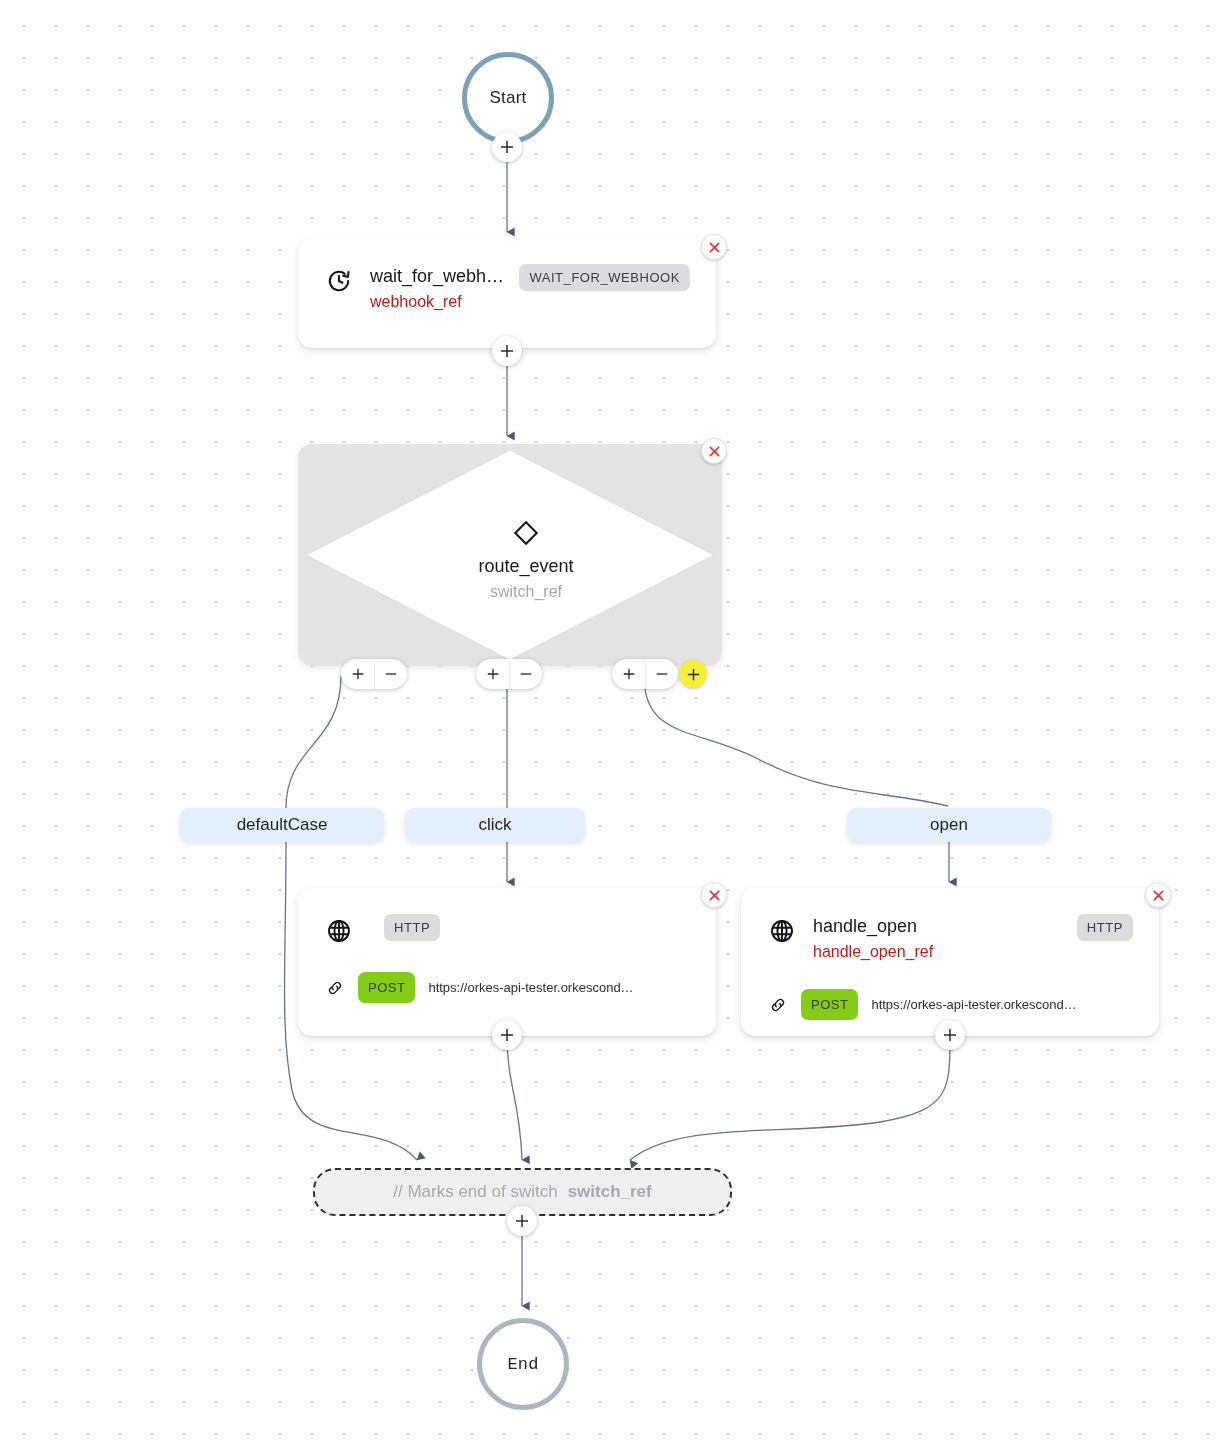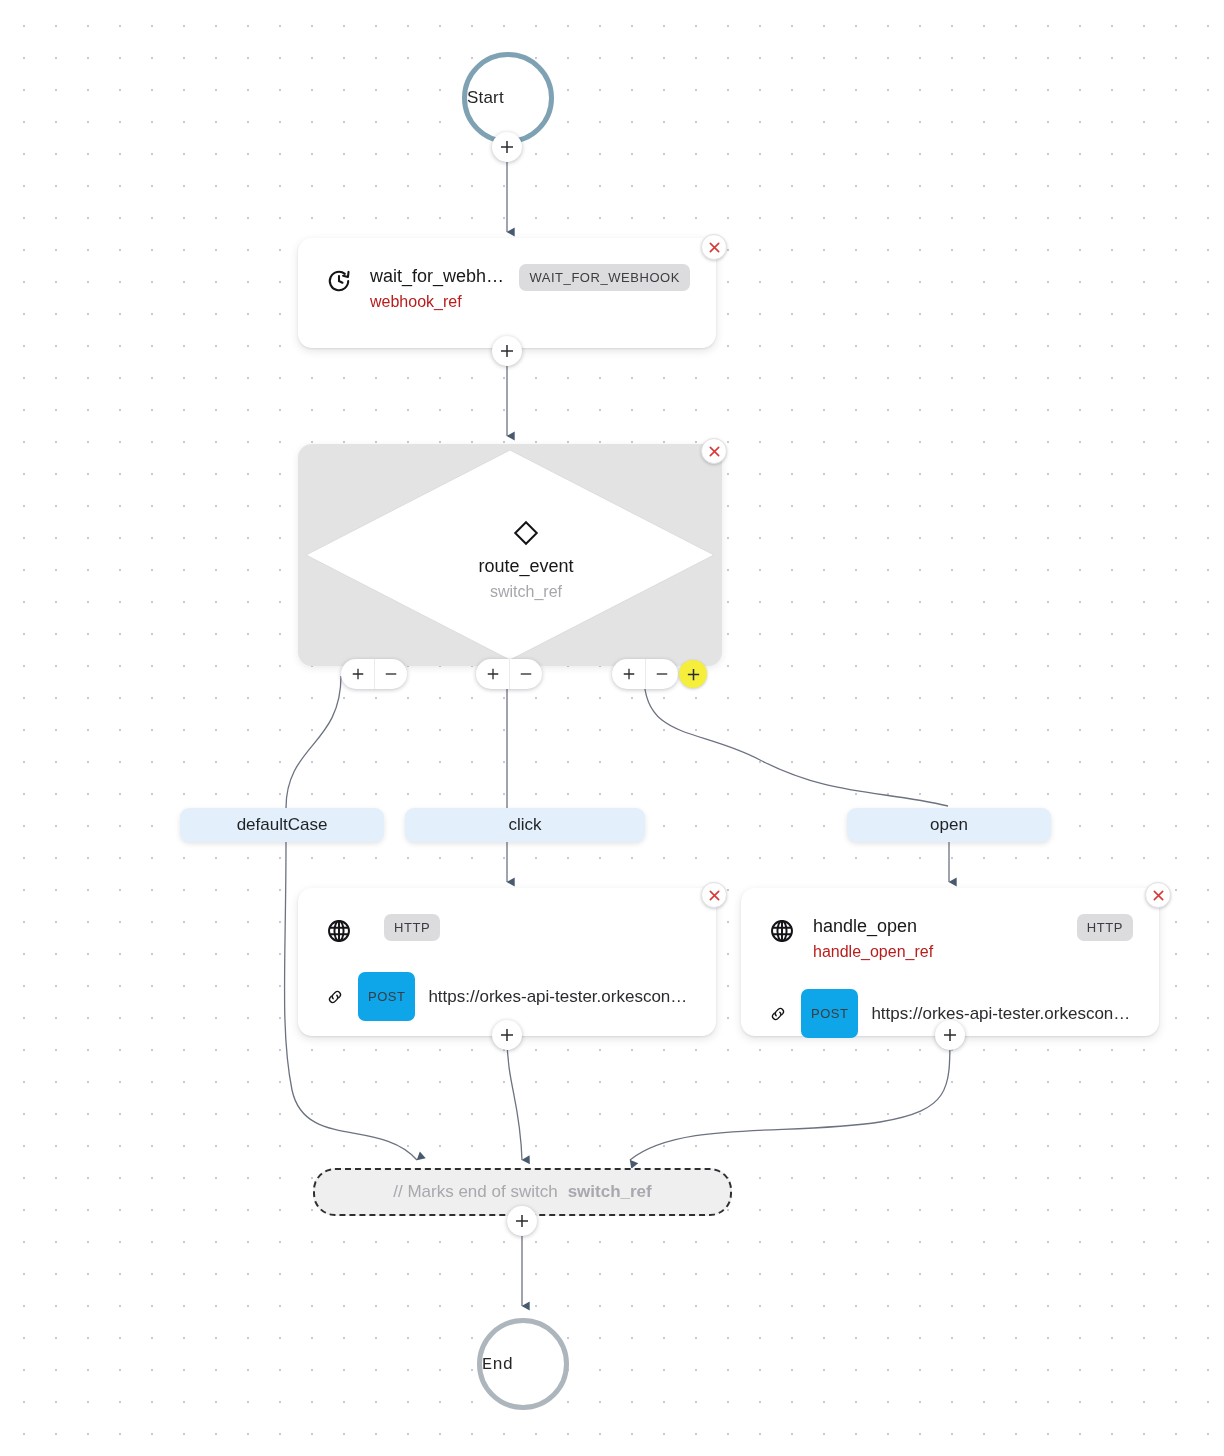--- a/index.html
+++ b/index.html
@@ -23,21 +23,21 @@
     width: 1224px; height: 1456px;
     pointer-events: none;
     z-index: 1;
   }
   .node { position: absolute; z-index: 3; }
 
   
   .terminal {
     border-radius: 50%;
     background: #ffffff;
-    display: flex; align-items: center; 
+    display: flex; align-items: center; justify-content: center;
     font-size: 17px;
     color: #262626;
     letter-spacing: .2px;
   }
   .terminal.start {
     width: 92px; height: 92px;
     border: 5px solid #7ea2b4;
   }
   .terminal.end {
     width: 92px; height: 92px;
@@ -88,32 +88,32 @@
     display: flex; align-items: center;
     padding: 0 26px 0 26px;
     margin-top: 26px;
   }
   .link-icon {
     width: 22px; flex: 0 0 22px;
     margin-right: 12px;
     display: flex; align-items: center; justify-content: center;
   }
   .method-badge {
-    background: #0ea5e9;
+    background: #84cc16;
     color: #3c3c41;
     border-radius: 7px;
     font-size: 13px;
     letter-spacing: .5px;
-    padding: 18px 10px;
+    padding: 9px 10px;
     line-height: 1;
     margin-right: 13px;
     white-space: nowrap;
   }
   .url-text {
-    font-size: 17px; color: #2b2b30;
+    font-size: 13px; color: #2b2b30;
     white-space: nowrap; overflow: hidden; text-overflow: ellipsis;
     flex: 1 1 auto; min-width: 0;
   }
 
   
   .switch-wrap {
     background: #e3e3e3;
     border-radius: 14px;
     box-shadow: 0 2px 7px rgba(40,45,60,.10);
     position: relative;
@@ -336,21 +336,21 @@
 
   <div class="yellow-plus" style="left:679px; top:660px;">
     <svg width="15" height="15" viewBox="0 0 16 16">
       <path d="M8 2 L8 14 M2 8 L14 8" stroke="#2b2b30" stroke-width="1.6"></path>
       </svg>
   </div>
 
   <div class="node case-pill" style="left:180px; top:808px; width:204px;">
     <span>defaultCase</span>
   </div>
-  <div class="node case-pill" style="left:405px; top:808px; width:240px;align-items:center;">
+  <div class="node case-pill" style="left:405px; top:808px; width:180px;align-items:center;">
     <span>click</span>
   </div>
   <div class="node case-pill" style="left:847px; top:808px; width:204px;">
     <span>open</span>
   </div>
 
   <div class="node card" style="left:298px; top:888px; width:418px; height:148px;">
     <div class="card-row">
       <span class="card-icon">
         <svg width="26" height="26" viewBox="0 0 24 24" fill="none" stroke="#141418" stroke-width="1.8">

